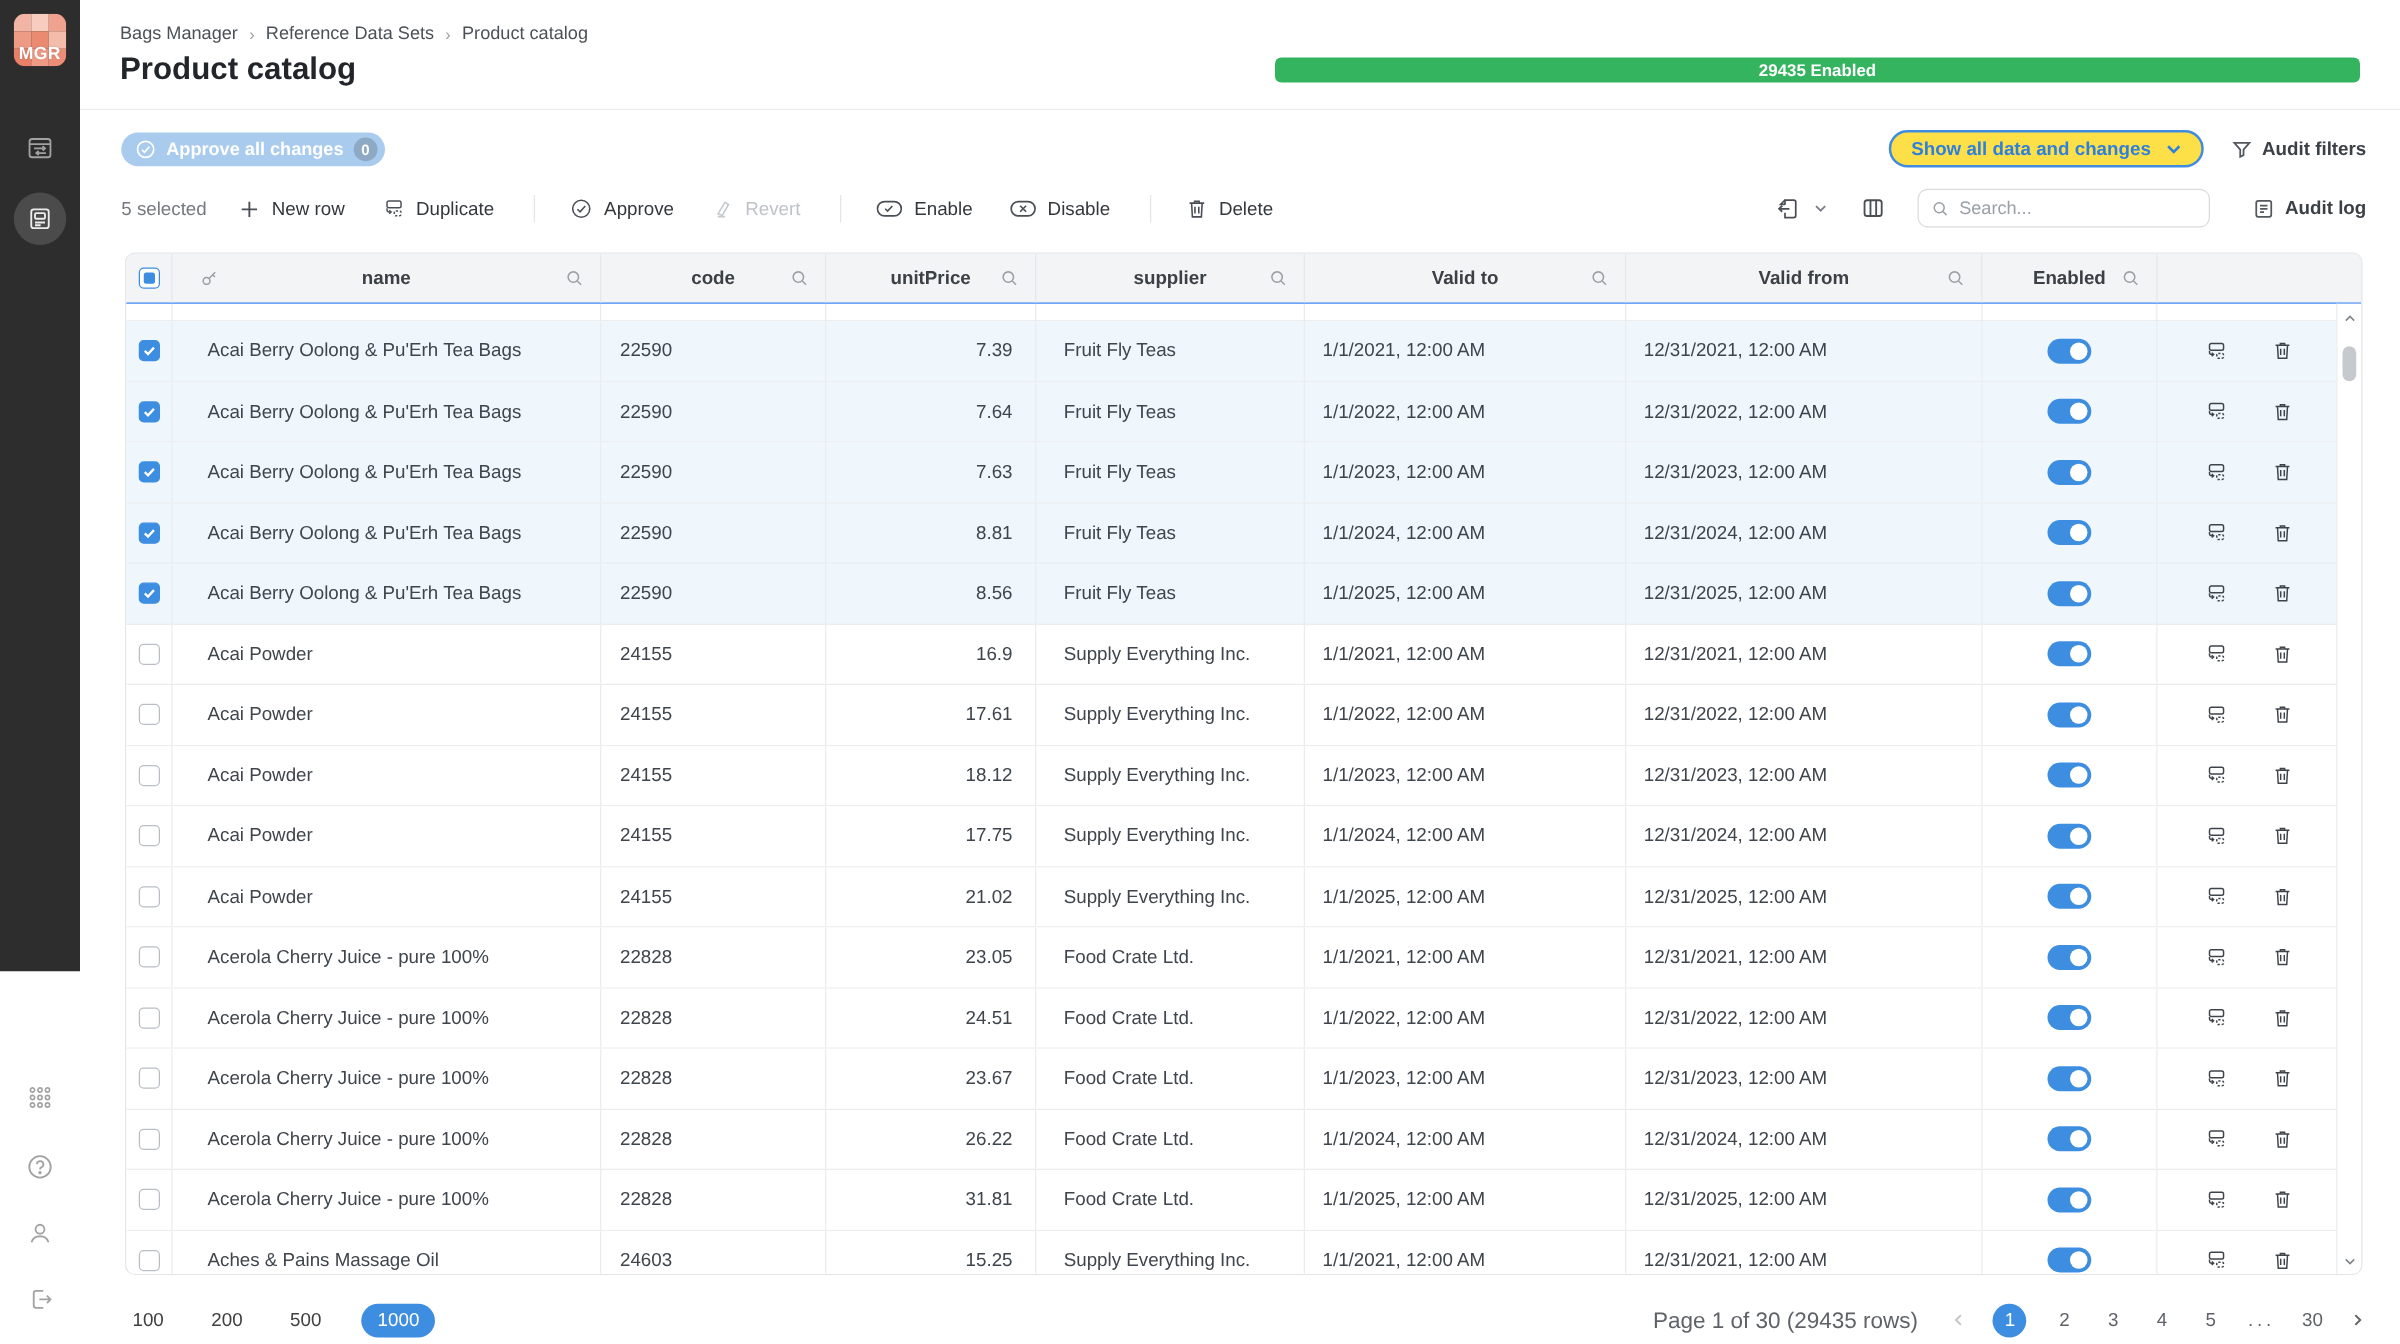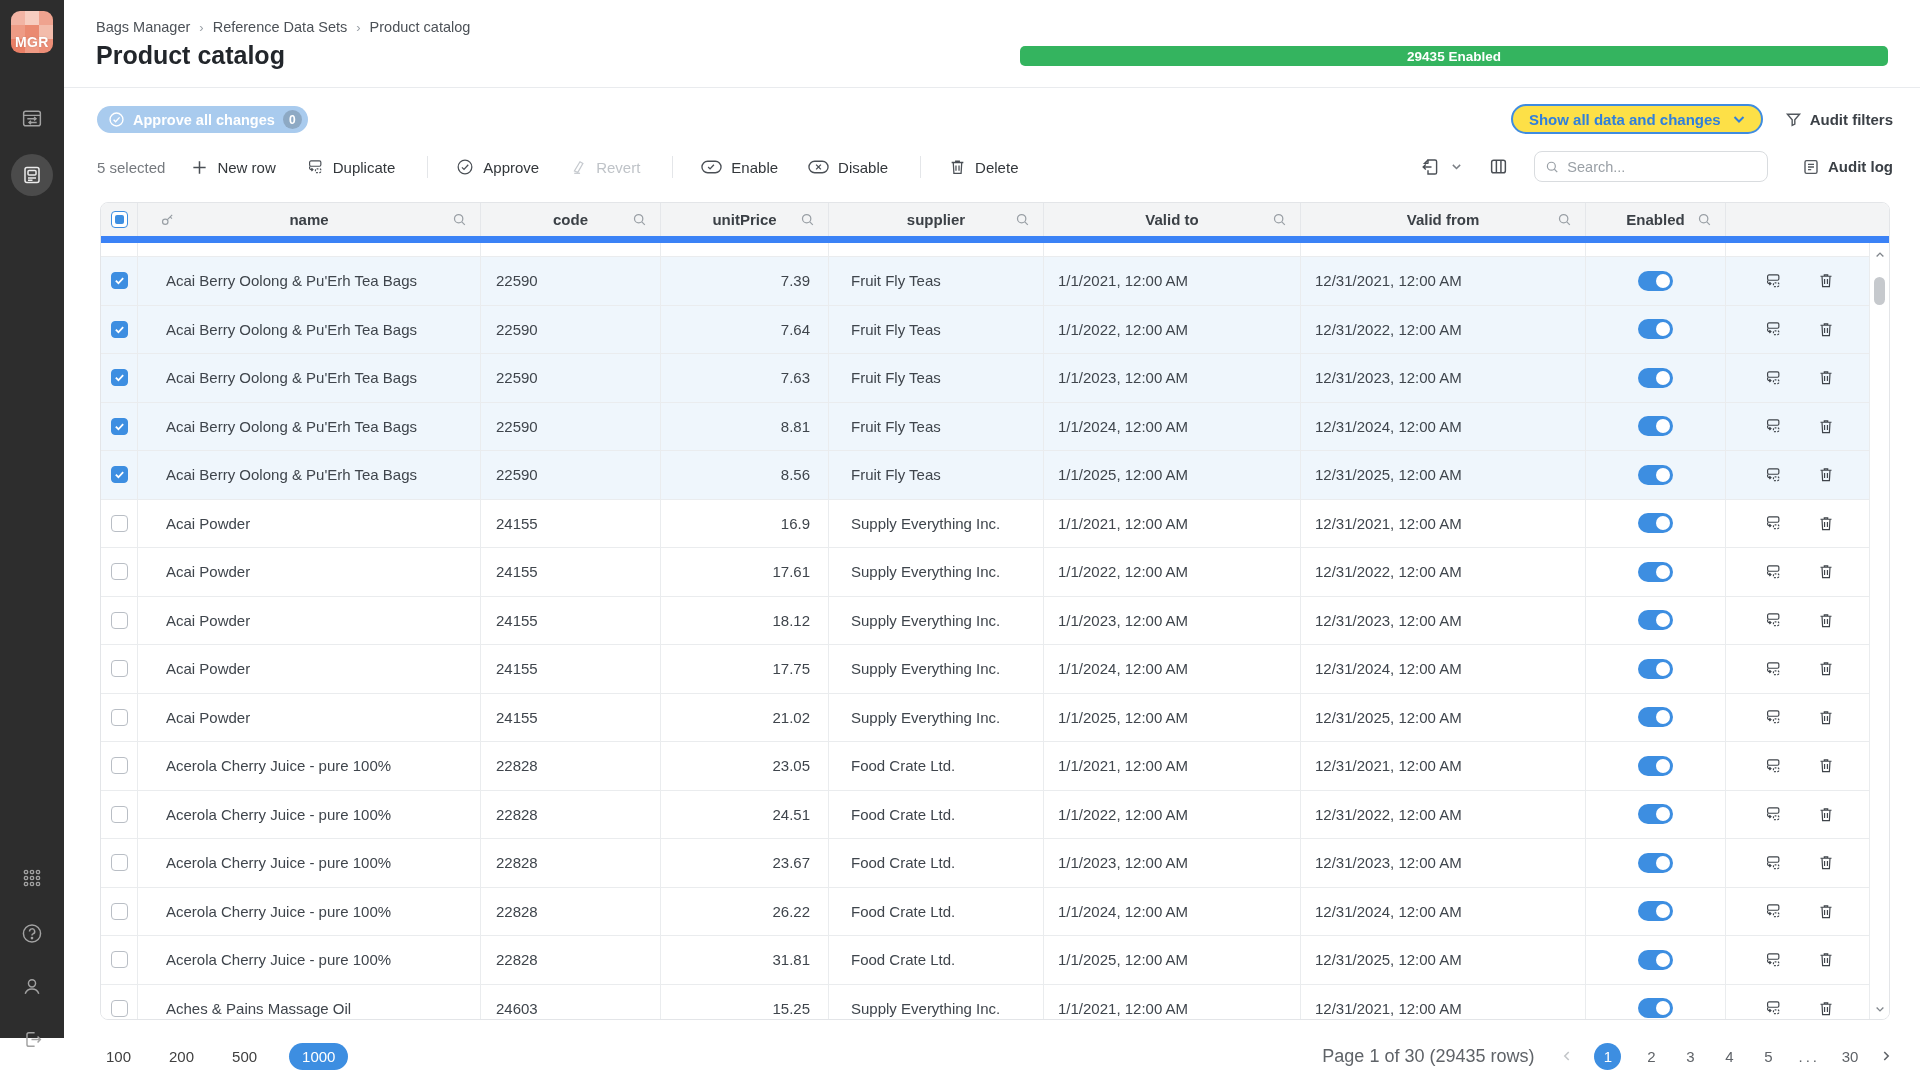--- a/index.html
+++ b/index.html
@@ -1,20 +1,20 @@
 <!DOCTYPE html>
 <html><head>
 <meta charset="utf-8">
 <style>
   * { margin:0; padding:0; box-sizing:border-box; }
   html,body { width:1920px; height:1075px; overflow:hidden; background:#fff;
     font-family:"Liberation Sans","DejaVu Sans",sans-serif; color:#3f454c; }
 
   
-  .sidebar { position:absolute; left:0; top:0; width:64px; height:1038px; background:#2d2d2d; z-index:5; }
+  .sidebar { position:absolute; left:0; top:0; width:64px; height:777px; background:#2d2d2d; z-index:5; }
   .logo { position:absolute; left:11px; top:11px; width:42px; height:42px; border-radius:9px; overflow:hidden; cursor:pointer; }
   .logo .tiles { position:absolute; inset:0; display:grid; grid-template-columns:1fr 1fr 1fr; grid-template-rows:1fr 1fr 1fr; }
   .logo .tiles i:nth-child(1){background:#f2b4a4;} .logo .tiles i:nth-child(2){background:#f7cdc0;} .logo .tiles i:nth-child(3){background:#efa38f;}
   .logo .tiles i:nth-child(4){background:#ee9b85;} .logo .tiles i:nth-child(5){background:#ea8a71;} .logo .tiles i:nth-child(6){background:#f3bcab;}
   .logo .tiles i:nth-child(7){background:#e97f66;} .logo .tiles i:nth-child(8){background:#ef9a84;} .logo .tiles i:nth-child(9){background:#ec8e77;}
   .logo .logo-label { position:absolute; left:4px; bottom:3px; font-size:14px; font-weight:700; color:#fff; letter-spacing:.3px; text-shadow:0 0 2px rgba(0,0,0,.15); }
   .side-icon { position:absolute; left:50%; transform:translateX(-50%); color:#a2a2a2; cursor:pointer; display:flex; align-items:center; justify-content:center; }
   .side-icon.active { width:42px; height:42px; border-radius:50%; background:#4b4b4b; color:#ececec; }
 
   
@@ -49,21 +49,21 @@
   .icon-plain { color:#4a4f55; display:flex; align-items:center; cursor:pointer; }
   .search-box { width:234px; height:31px; border:1px solid #d9dcdf; border-radius:8px; display:flex; align-items:center;
     gap:8px; padding:0 10px; margin:0 34px 0 26px; background:#fff; }
   .search-box input { border:none; outline:none; font-size:14.5px; color:#3f454c; width:100%; font-family:inherit; background:transparent; }
   .search-box input::placeholder { color:#9aa0a6; }
 
   
   .table-wrap { position:absolute; left:100px; top:202px; width:1790px; height:818px; border:1px solid #e3e5e8;
     border-radius:8px; overflow:hidden; background:#fff; }
   .thead { display:grid; grid-template-columns:37px 343px 180px 168px 215px 257px 285px 140px 145px 20px;
-    height:40px; background:#f3f4f5; border-bottom:7px solid #3b82f6;text-align:right; }
+    height:40px; background:#f3f4f5; border-bottom:1px solid #3b82f6;text-align:right; }
   .th { position:relative; display:flex; align-items:center; justify-content:center; font-size:15px; font-weight:700;
     color:#3b4046; border-right:1px solid #e5e7ea; cursor:pointer; }
   .th:nth-last-child(1), .th:nth-last-child(2) { border-right:none; }
   .th .col-search { position:absolute; right:13px; color:#9aa0a6; display:flex; cursor:pointer; }
   .th .key-ic { position:absolute; left:22px; color:#9aa0a6; display:flex; }
   .tbody { width:1770px; height:777px; overflow:hidden; }
   .trow { display:grid; grid-template-columns:37px 343px 180px 168px 215px 257px 285px 140px 145px;
     height:48.5px; border-bottom:1px solid #eaecee; background:#fff; cursor:pointer; }
   .trow.selected { background:#eff6fc; }
   .trow.sliver { height:14px; }

